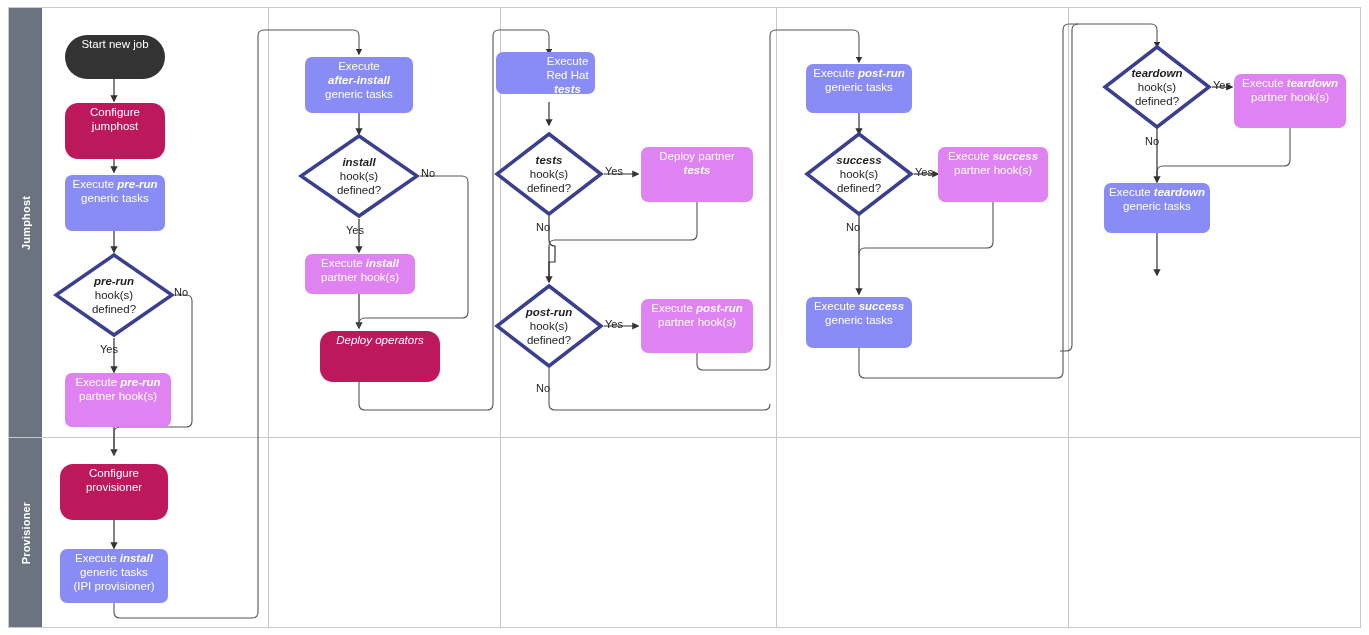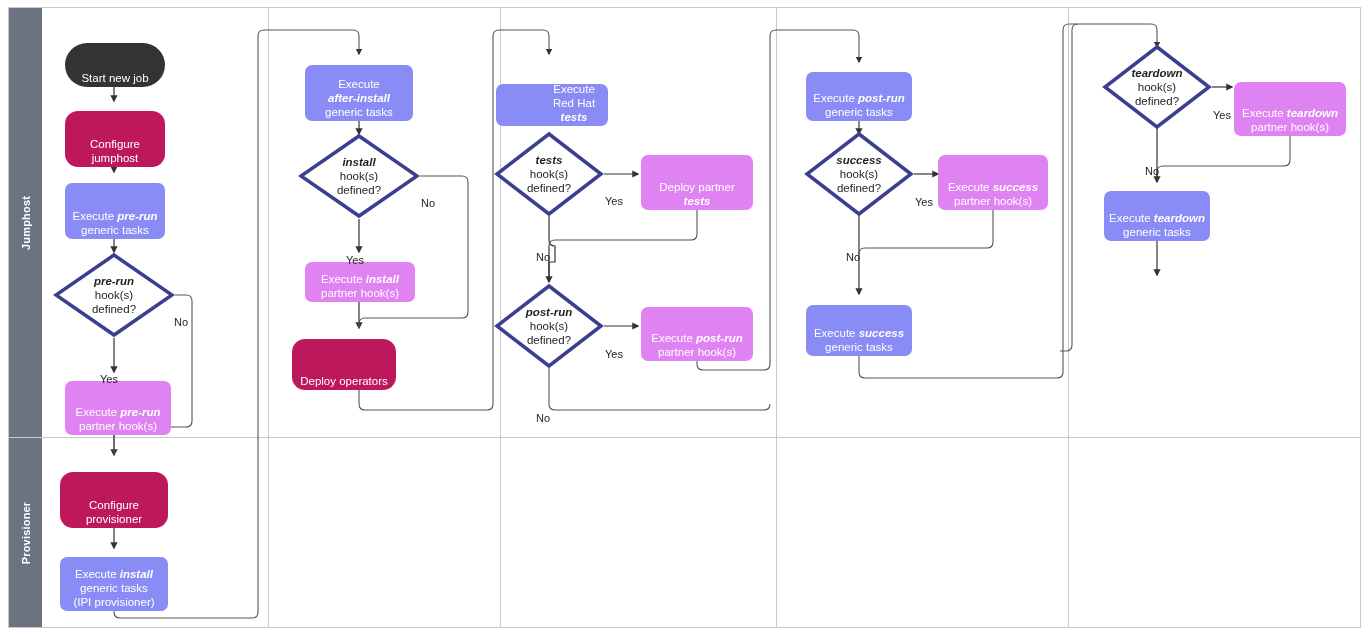--- a/index.html
+++ b/index.html
@@ -14,36 +14,36 @@
   .lane-head .lane-label{
     position:absolute;left:50%;top:50%;
     transform:translate(-50%,-50%) rotate(-90deg);
     white-space:nowrap;color:#ffffff;font-size:11px;font-weight:bold;
     letter-spacing:0.2px;
   }
   .lane-div{position:absolute;background:#c9c9c9;height:1px;}
   .col-div{position:absolute;background:#c9c9c9;width:1px;}
 
   
-  .node{position:absolute;box-sizing:border-box;display:flex;align-items:flex-end;justify-content:center;text-align:center;color:#ffffff;font-size:11.5px;line-height:14px;padding:2px 4px;margin-top:8px;}
+  .node{position:absolute;box-sizing:border-box;display:flex;align-items:flex-start;justify-content:center;text-align:center;color:#ffffff;font-size:11.5px;line-height:14px;padding:2px 4px;}
   .node.term{border-radius:22px;background:#333333;}
   .node.proc-dark{border-radius:13px;background:#be185d;}
   .node.proc-light{border-radius:7px;background:#8a8cf6;}
   .node.hook{border-radius:7px;background:#e083f2;}
   .node b{font-weight:bold;font-style:italic;}
 
   
   .dec{position:absolute;}
   .dec .dshape{position:absolute;left:0;top:0;width:100%;height:100%;}
   .dec .dtext{position:absolute;left:0;top:50%;transform:translateY(-50%);width:100%;text-align:center;font-size:11.5px;line-height:14px;color:#1f1f1f;}
   .dec .dtext b{font-weight:bold;font-style:italic;}
 
   
   svg.edges{position:absolute;left:0;top:0;width:1369px;height:635px;pointer-events:none;}
-  .elabel{position:absolute;font-size:11px;color:#1f1f1f;background:transparent;white-space:nowrap;margin-top:30px;}
+  .elabel{position:absolute;font-size:11px;color:#1f1f1f;background:transparent;white-space:nowrap;}
 </style>
 </head>
 <body>
 
 <div id="canvas">
 
   <div class="frame"></div>
 
   <div class="lane-head" style="top:8px;height:429px;">
     <span class="lane-label">Jumphost</span>
@@ -188,25 +188,25 @@
     </div>
   </div>
 
   <div class="node hook" style="left:305px;top:254px;width:110px;height:40px;">
     <span>
       <span>Execute </span><b>install</b><br>
       <span>partner hook(s)</span>
     </span>
   </div>
 
-  <div class="node proc-dark" style="left:292px;top:331px;width:104px;height:51px;">
+  <div class="node proc-dark" style="left:320px;top:331px;width:120px;height:51px;font-style:italic;">
     <span>Deploy operators</span>
   </div>
 
-  <div class="node proc-light" style="left:496px;top:76px;width:112px;height:42px;padding-left:48px;">
+  <div class="node proc-light" style="left:496px;top:52px;width:99px;height:42px;padding-left:48px;">
     <span>
       <span>Execute Red Hat</span><br>
       <b>tests</b>
     </span>
   </div>
 
   <div class="dec" style="left:494px;top:131px;width:110px;height:86px;">
     <svg class="dshape" viewBox="0 0 110 86">
       <polygon points="55,3 107,43 55,83 3,43" fill="#ffffff" stroke="#3b3f8f" stroke-width="3.5"></polygon>
     </svg>

